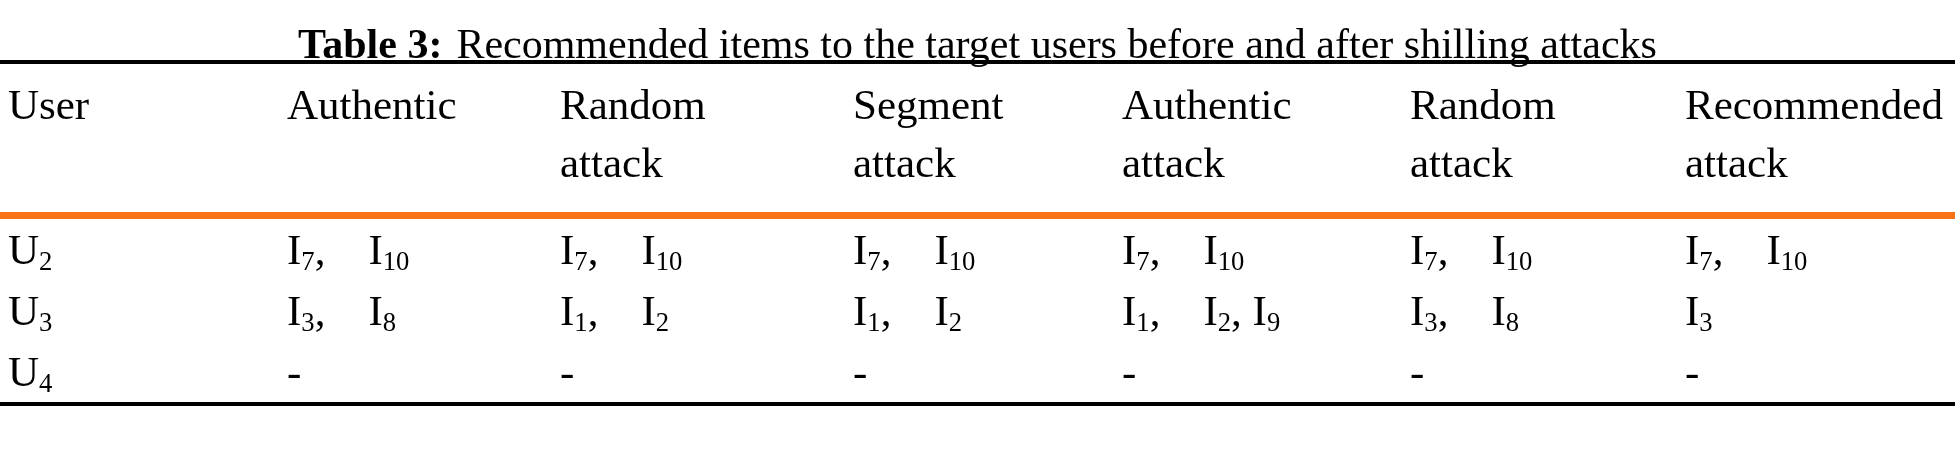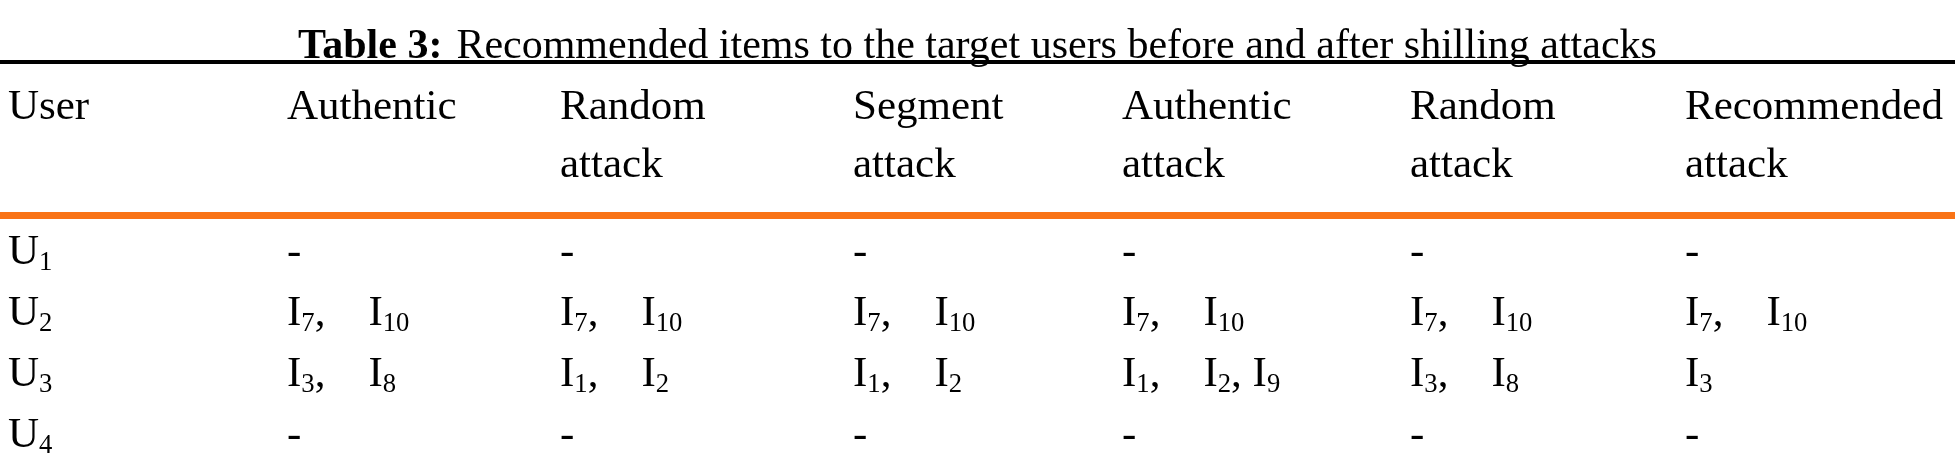--- a/index.html
+++ b/index.html
@@ -111,29 +111,20 @@
           <div>attack</div>
         </th>
         <th>
           <div>Recommended</div>
           <div>attack</div>
         </th>
       </tr>
   </thead>
   <tbody>
       <tr>
-        <td class="first">U<sub>1</sub></td>
-        <td>-</td>
-        <td>-</td>
-        <td>-</td>
-        <td>-</td>
-        <td>-</td>
-        <td>-</td>
-      </tr>
-      <tr>
         <td class="first">U<sub>2</sub></td>
         <td>I<sub>7</sub>,  I<sub>10</sub></td>
         <td>I<sub>7</sub>,  I<sub>10</sub></td>
         <td>I<sub>7</sub>,  I<sub>10</sub></td>
         <td>I<sub>7</sub>,  I<sub>10</sub></td>
         <td>I<sub>7</sub>,  I<sub>10</sub></td>
         <td>I<sub>7</sub>,  I<sub>10</sub></td>
       </tr>
       <tr>
         <td class="first">U<sub>3</sub></td>

